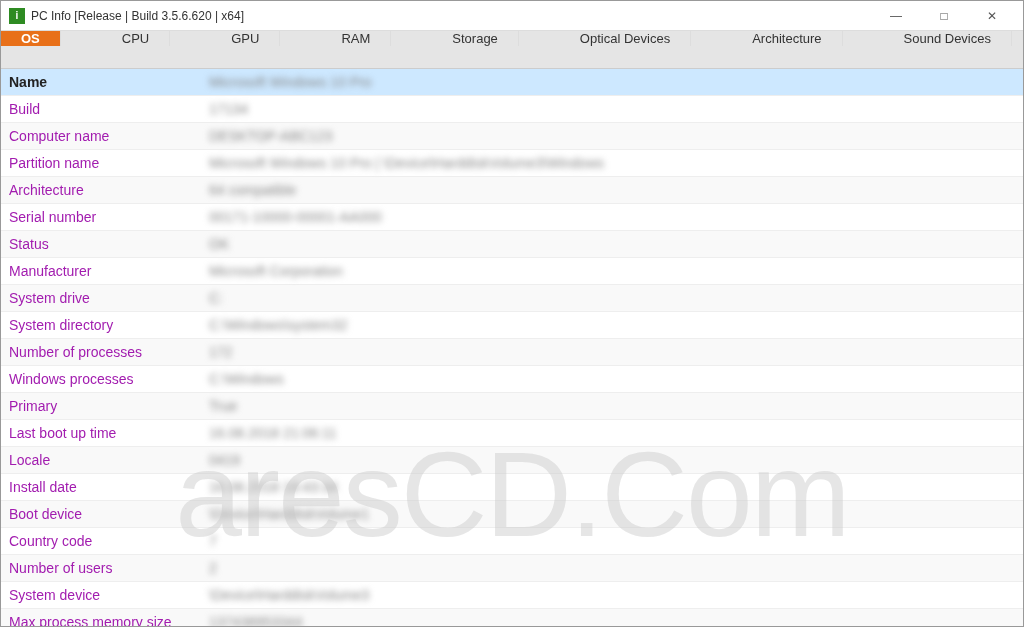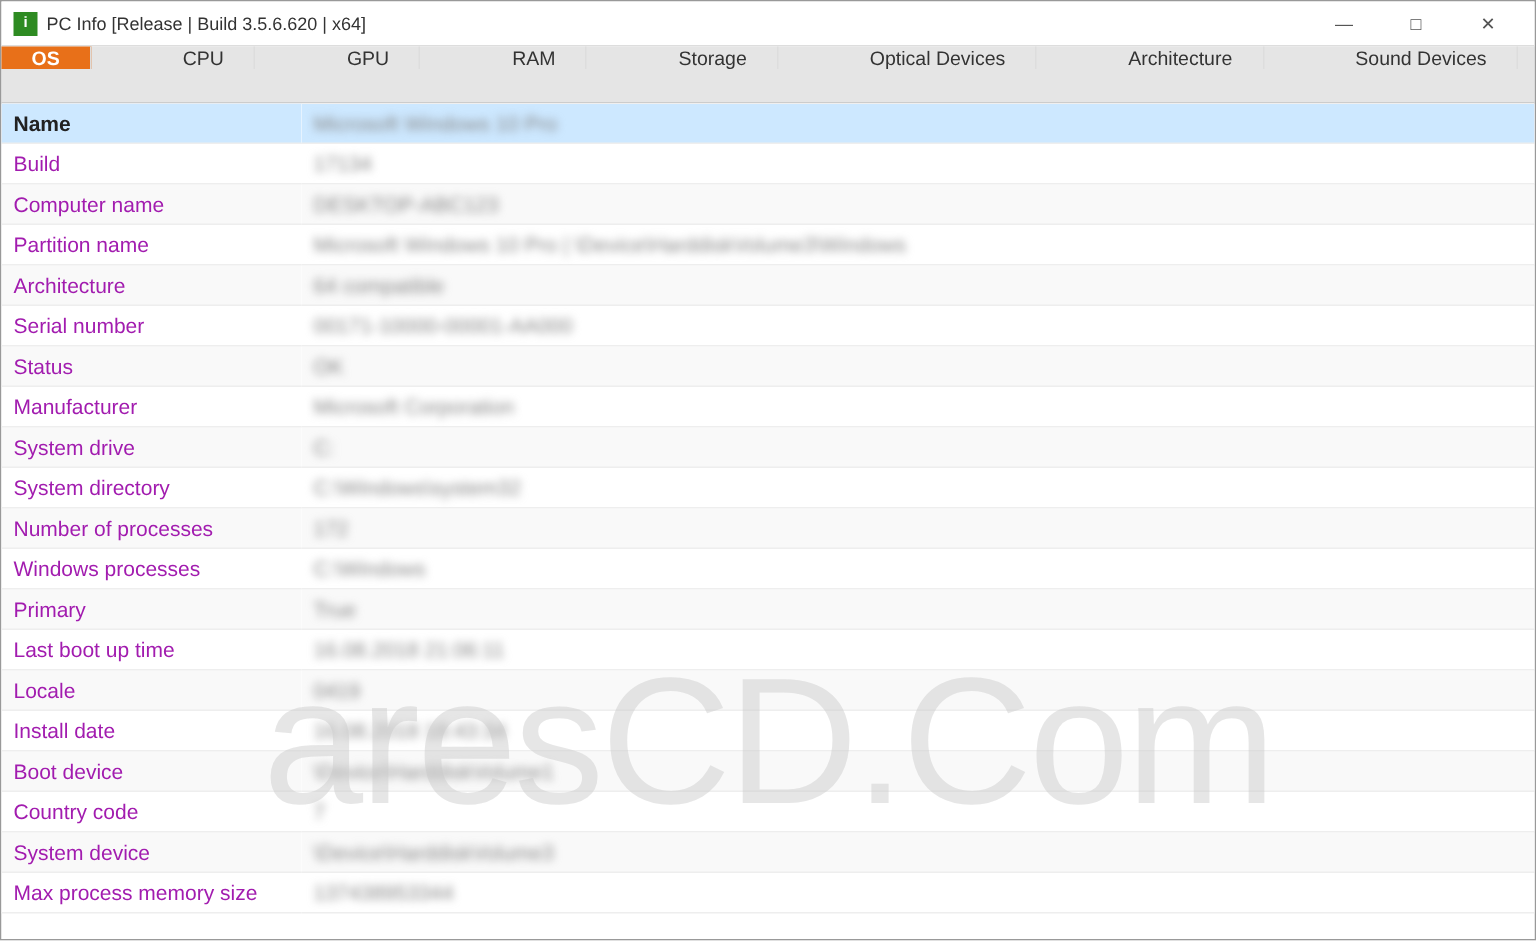--- a/index.html
+++ b/index.html
@@ -242,20 +242,24 @@
           </tr>
           <tr>
             <td>Boot device</td>
             <td>\Device\HarddiskVolume1</td>
           </tr>
           <tr>
             <td>Country code</td>
             <td>7</td>
           </tr>
           <tr>
+            <td>Number of users</td>
+            <td>2</td>
+          </tr>
+          <tr>
             <td>System device</td>
             <td>\Device\HarddiskVolume3</td>
           </tr>
           <tr>
             <td>Max process memory size</td>
             <td>137438953344</td>
           </tr>
         </tbody>
     </table>
   </div>

